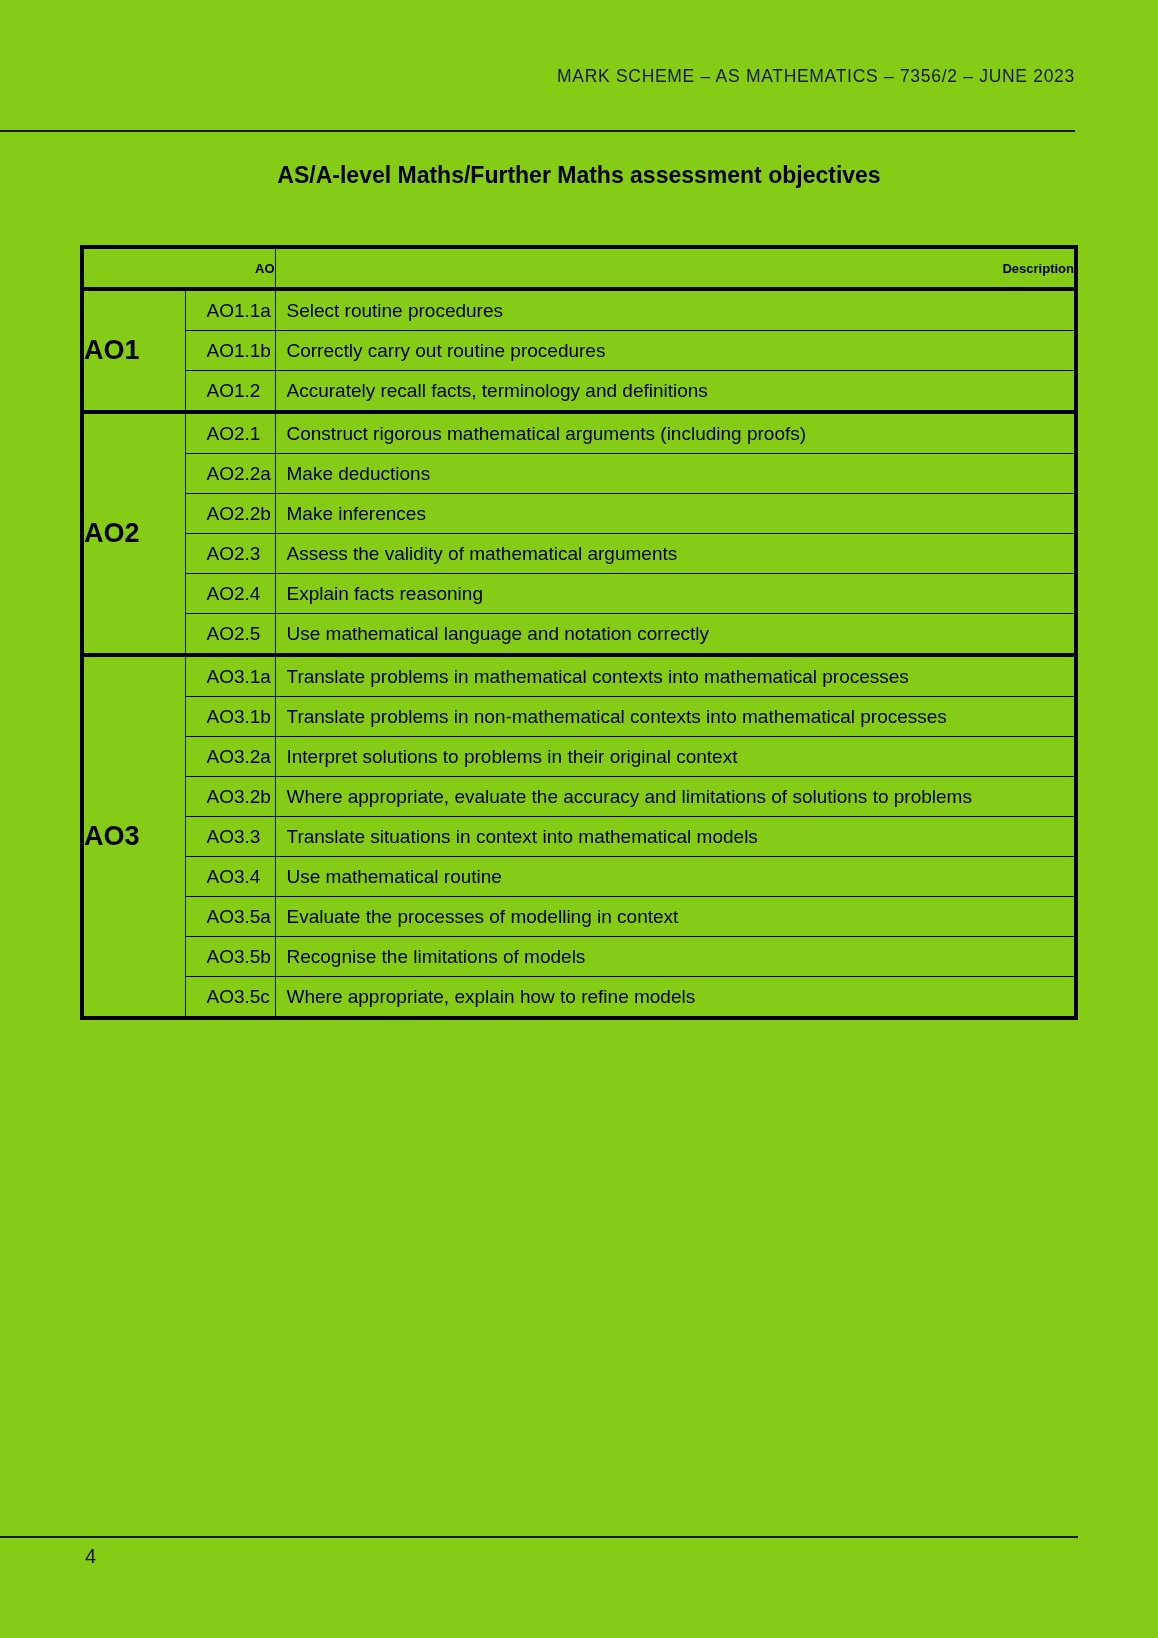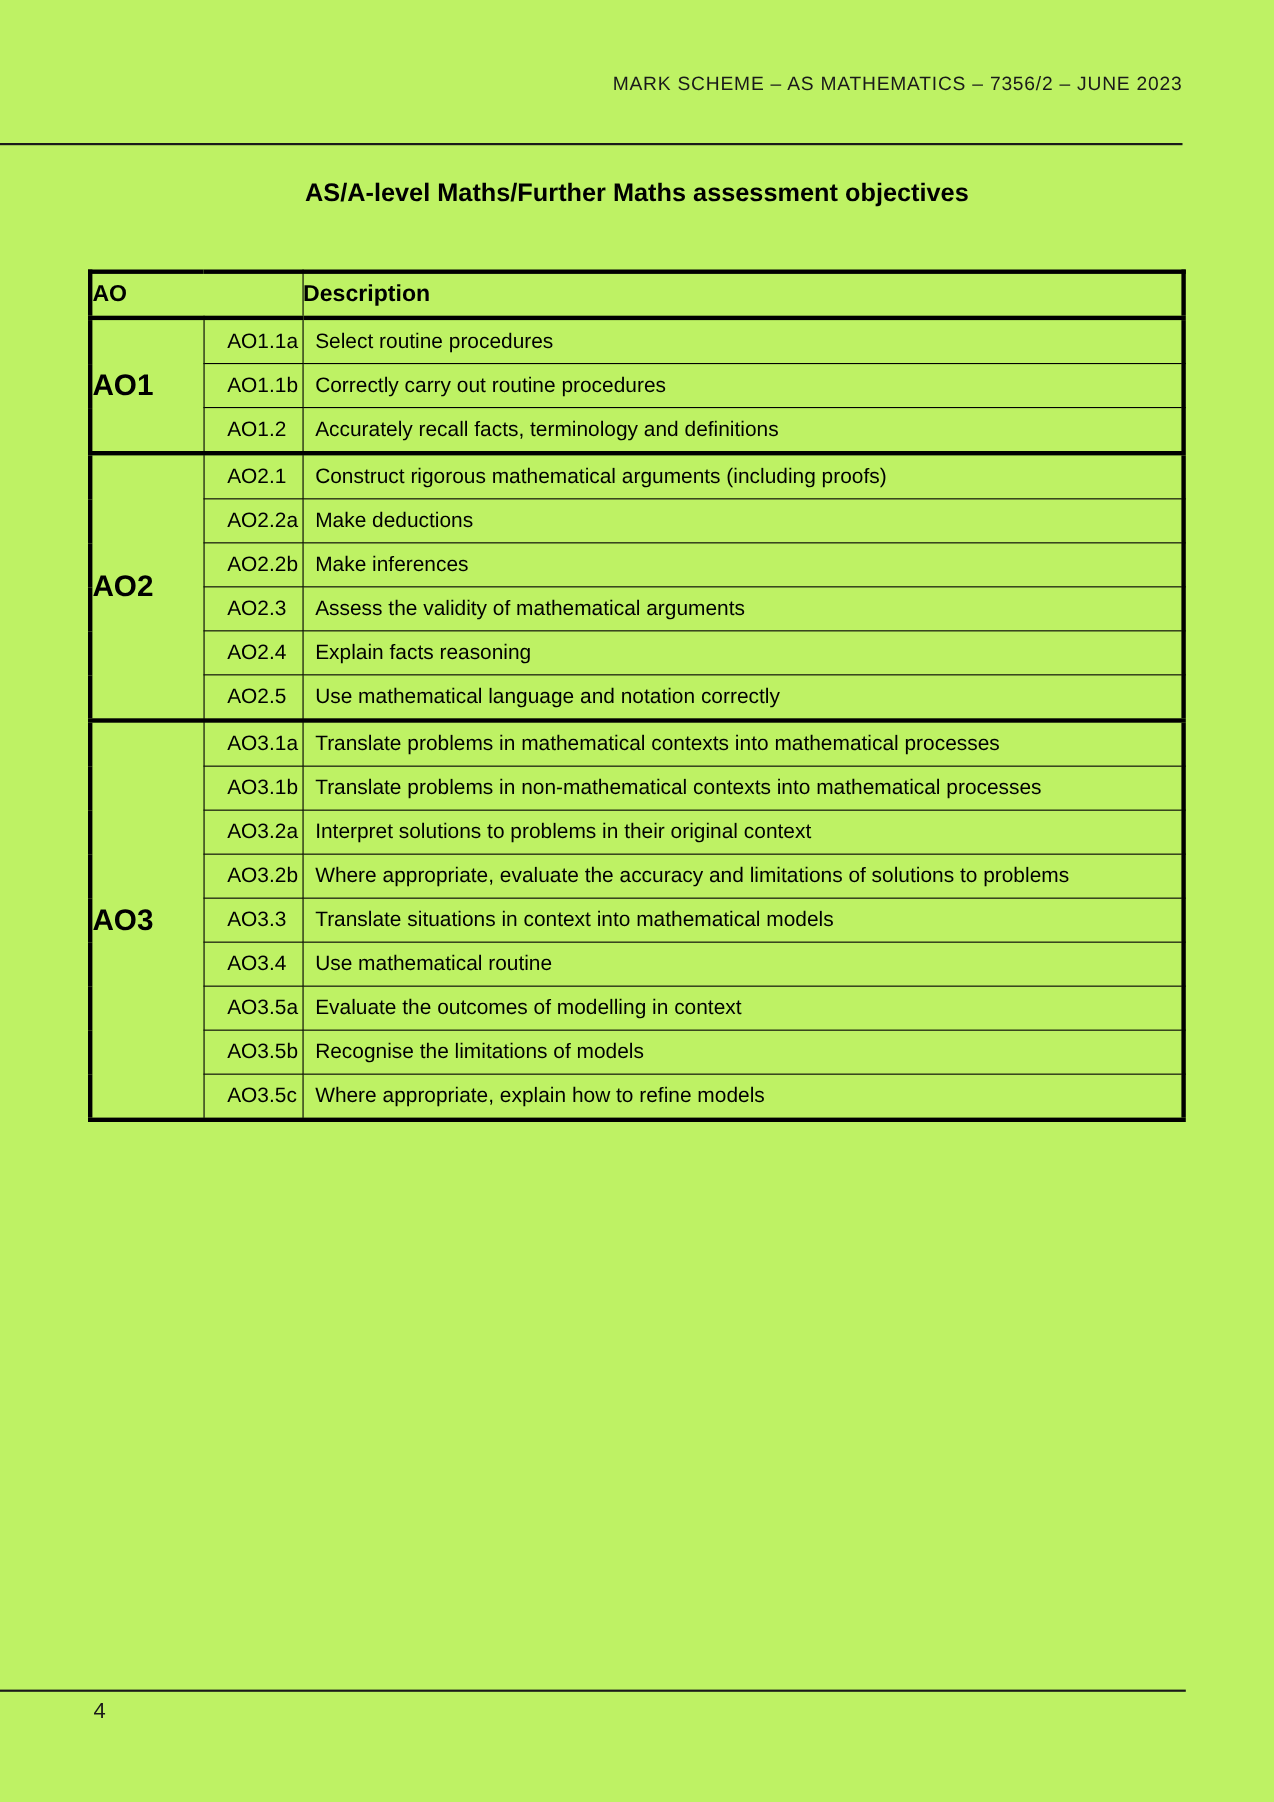--- a/index.html
+++ b/index.html
@@ -1,20 +1,20 @@
 <!DOCTYPE html>
 <html><head>
 <meta charset="utf-8">
 <style>
   html, body { margin: 0; padding: 0; background: #ffffff; }
   .page {
     position: relative;
     width: 1158px;
     height: 1638px;
-    background: #bef264;
+    background: #84cc16;
     color: #000000;
     font-family: "Liberation Sans", sans-serif;
     overflow: hidden;
   }
   .doc-header {
     position: absolute;
     top: 66px;
     right: 83px;
     font-size: 17.5px;
     font-weight: 400;
@@ -53,23 +53,23 @@
   .ao-table col.c-group { width: 103px; }
   .ao-table col.c-code  { width: 90px;  }
   .ao-table th, .ao-table td {
     border: 1.5px solid #000;
     padding: 0;
     vertical-align: middle;
     color: #000;
   }
   .ao-table thead th {
     height: 38px;
-    font-size: 21px;
+    font-size: 13px;
     font-weight: bold;
-    text-align: left;
+    text-align: right;
     border-bottom: 4px solid #000;
   }
   .ao-table tbody {
     border-top: 4px solid #000;
     border-bottom: 4px solid #000;
   }
   .ao-table td { height: 39px; font-size: 19px; }
   .ao-table td.group-label {
     font-size: 27px;
     font-weight: bold;
@@ -180,21 +180,21 @@
         <tr>
           <td class="code">AO3.3</td>
           <td class="desc">Translate situations in context into mathematical models</td>
         </tr>
         <tr>
           <td class="code">AO3.4</td>
           <td class="desc">Use mathematical routine</td>
         </tr>
         <tr>
           <td class="code">AO3.5a</td>
-          <td class="desc">Evaluate the outcomes of modelling in context</td>
+          <td class="desc">Evaluate the processes of modelling in context</td>
         </tr>
         <tr>
           <td class="code">AO3.5b</td>
           <td class="desc">Recognise the limitations of models</td>
         </tr>
         <tr>
           <td class="code">AO3.5c</td>
           <td class="desc">Where appropriate, explain how to refine models</td>
         </tr>
       </tbody>

